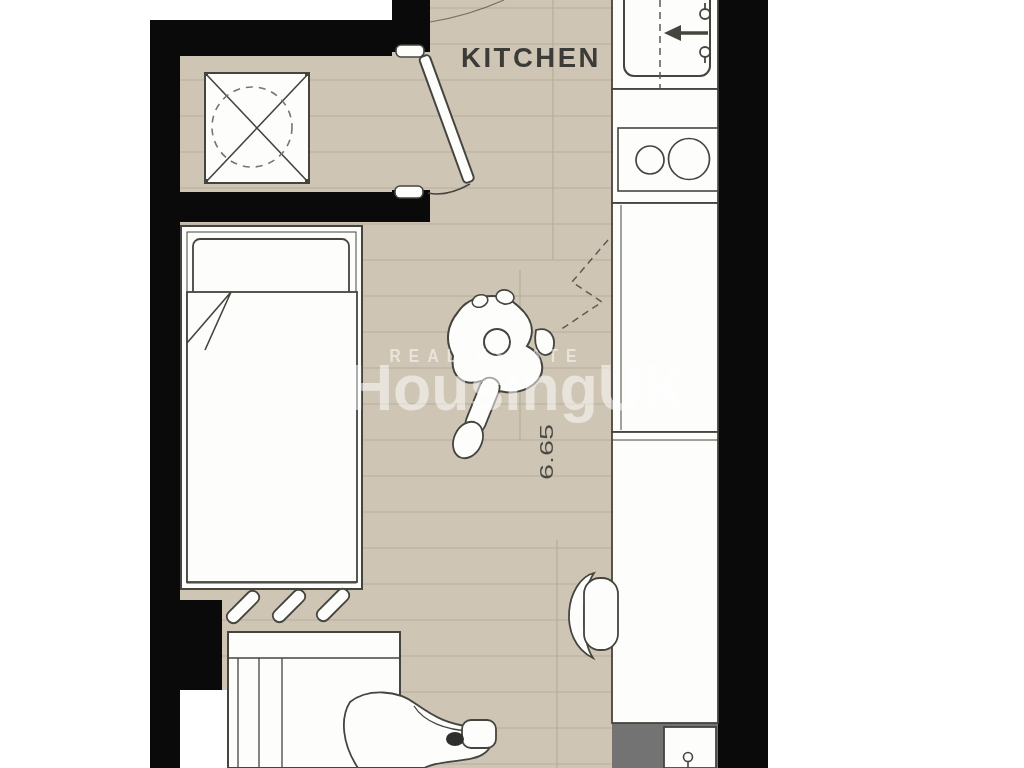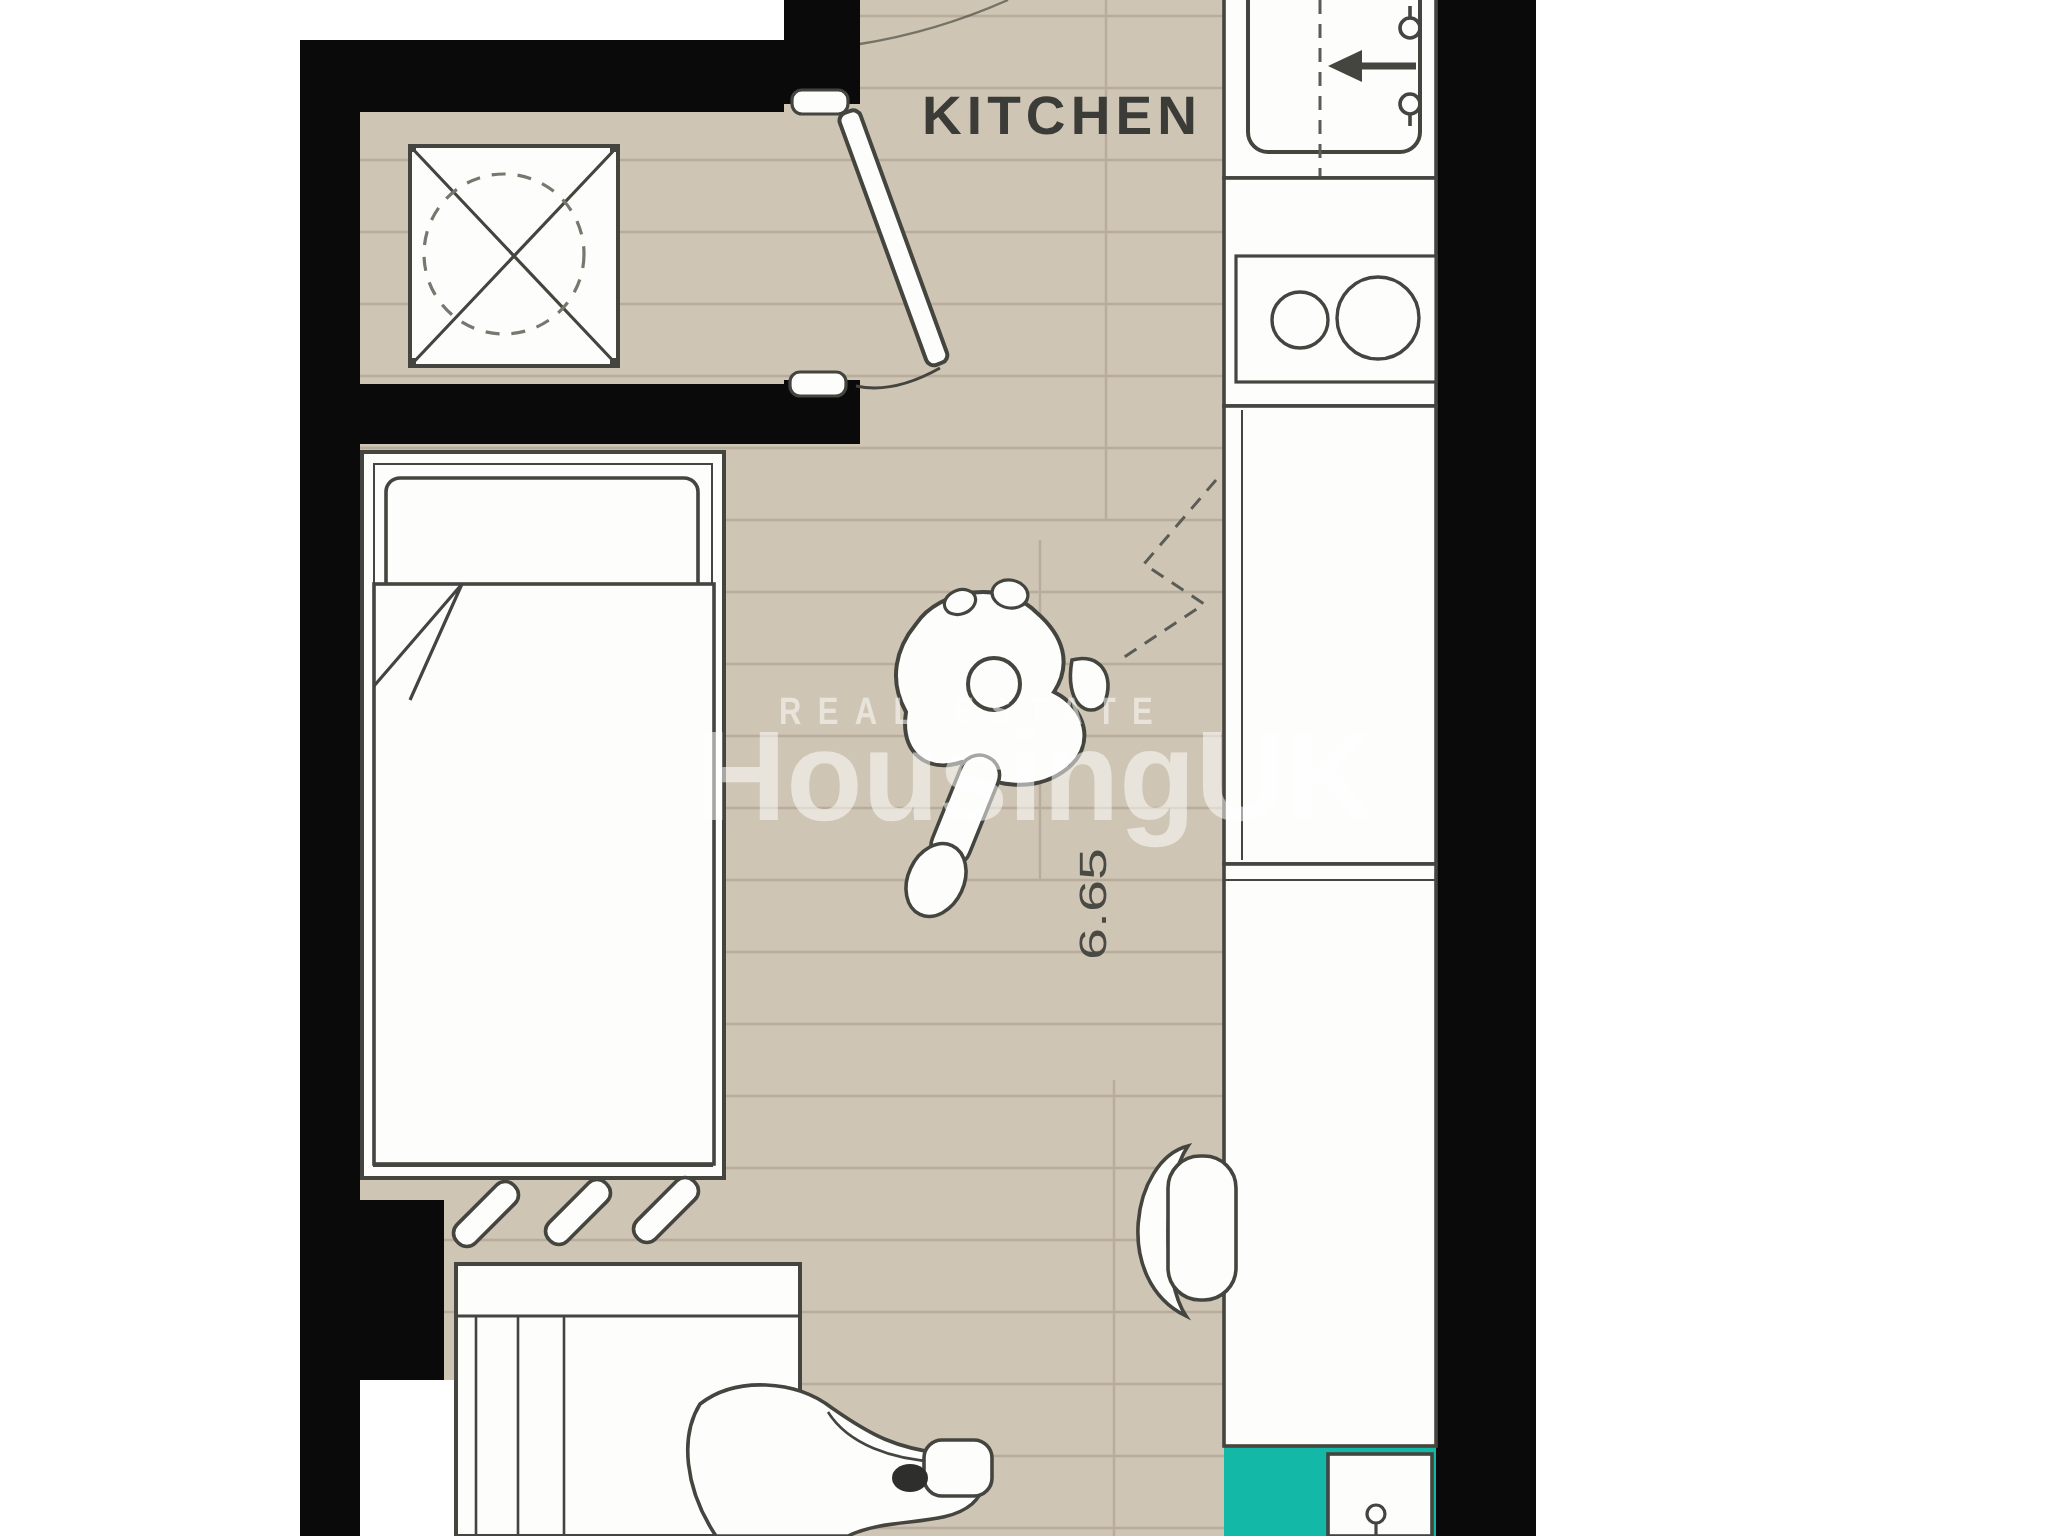--- a/index.html
+++ b/index.html
@@ -1,18 +1,18 @@
 <!DOCTYPE html>
 <html style="--wall: #0a0a0a; --floor: #cfc5b4; --plank-line: #b8ad9c; --outline: #45453f; --label-text: #3b3b38; --dimension-text: #4a4a45; --watermark-text: rgba(255,255,255,0.52);"><head>
 <meta charset="utf-8">
 <style>
   html,body{margin:0;padding:0;background:#fff;}
   .stage{
     position:relative;width:1024px;height:768px;overflow:hidden;
-    background:#14b8a6;
+    background:#737373;
     font-family:"Liberation Sans",sans-serif;
   }
   svg{position:absolute;left:0;top:0;}
   .floor{fill:var(--floor,#cfc5b4);}
   .plank{stroke:var(--plank-line,#b8ad9c);stroke-width:1.2;fill:none;}
   .margin{fill:#ffffff;}
   .wall{fill:var(--wall,#0a0a0a);}
   .furn{fill:#fdfdfc;stroke:var(--outline,#4a4a46);}
   .thin{fill:none;stroke:var(--outline,#4a4a46);}
   .dark{fill:var(--outline,#4a4a46);}

